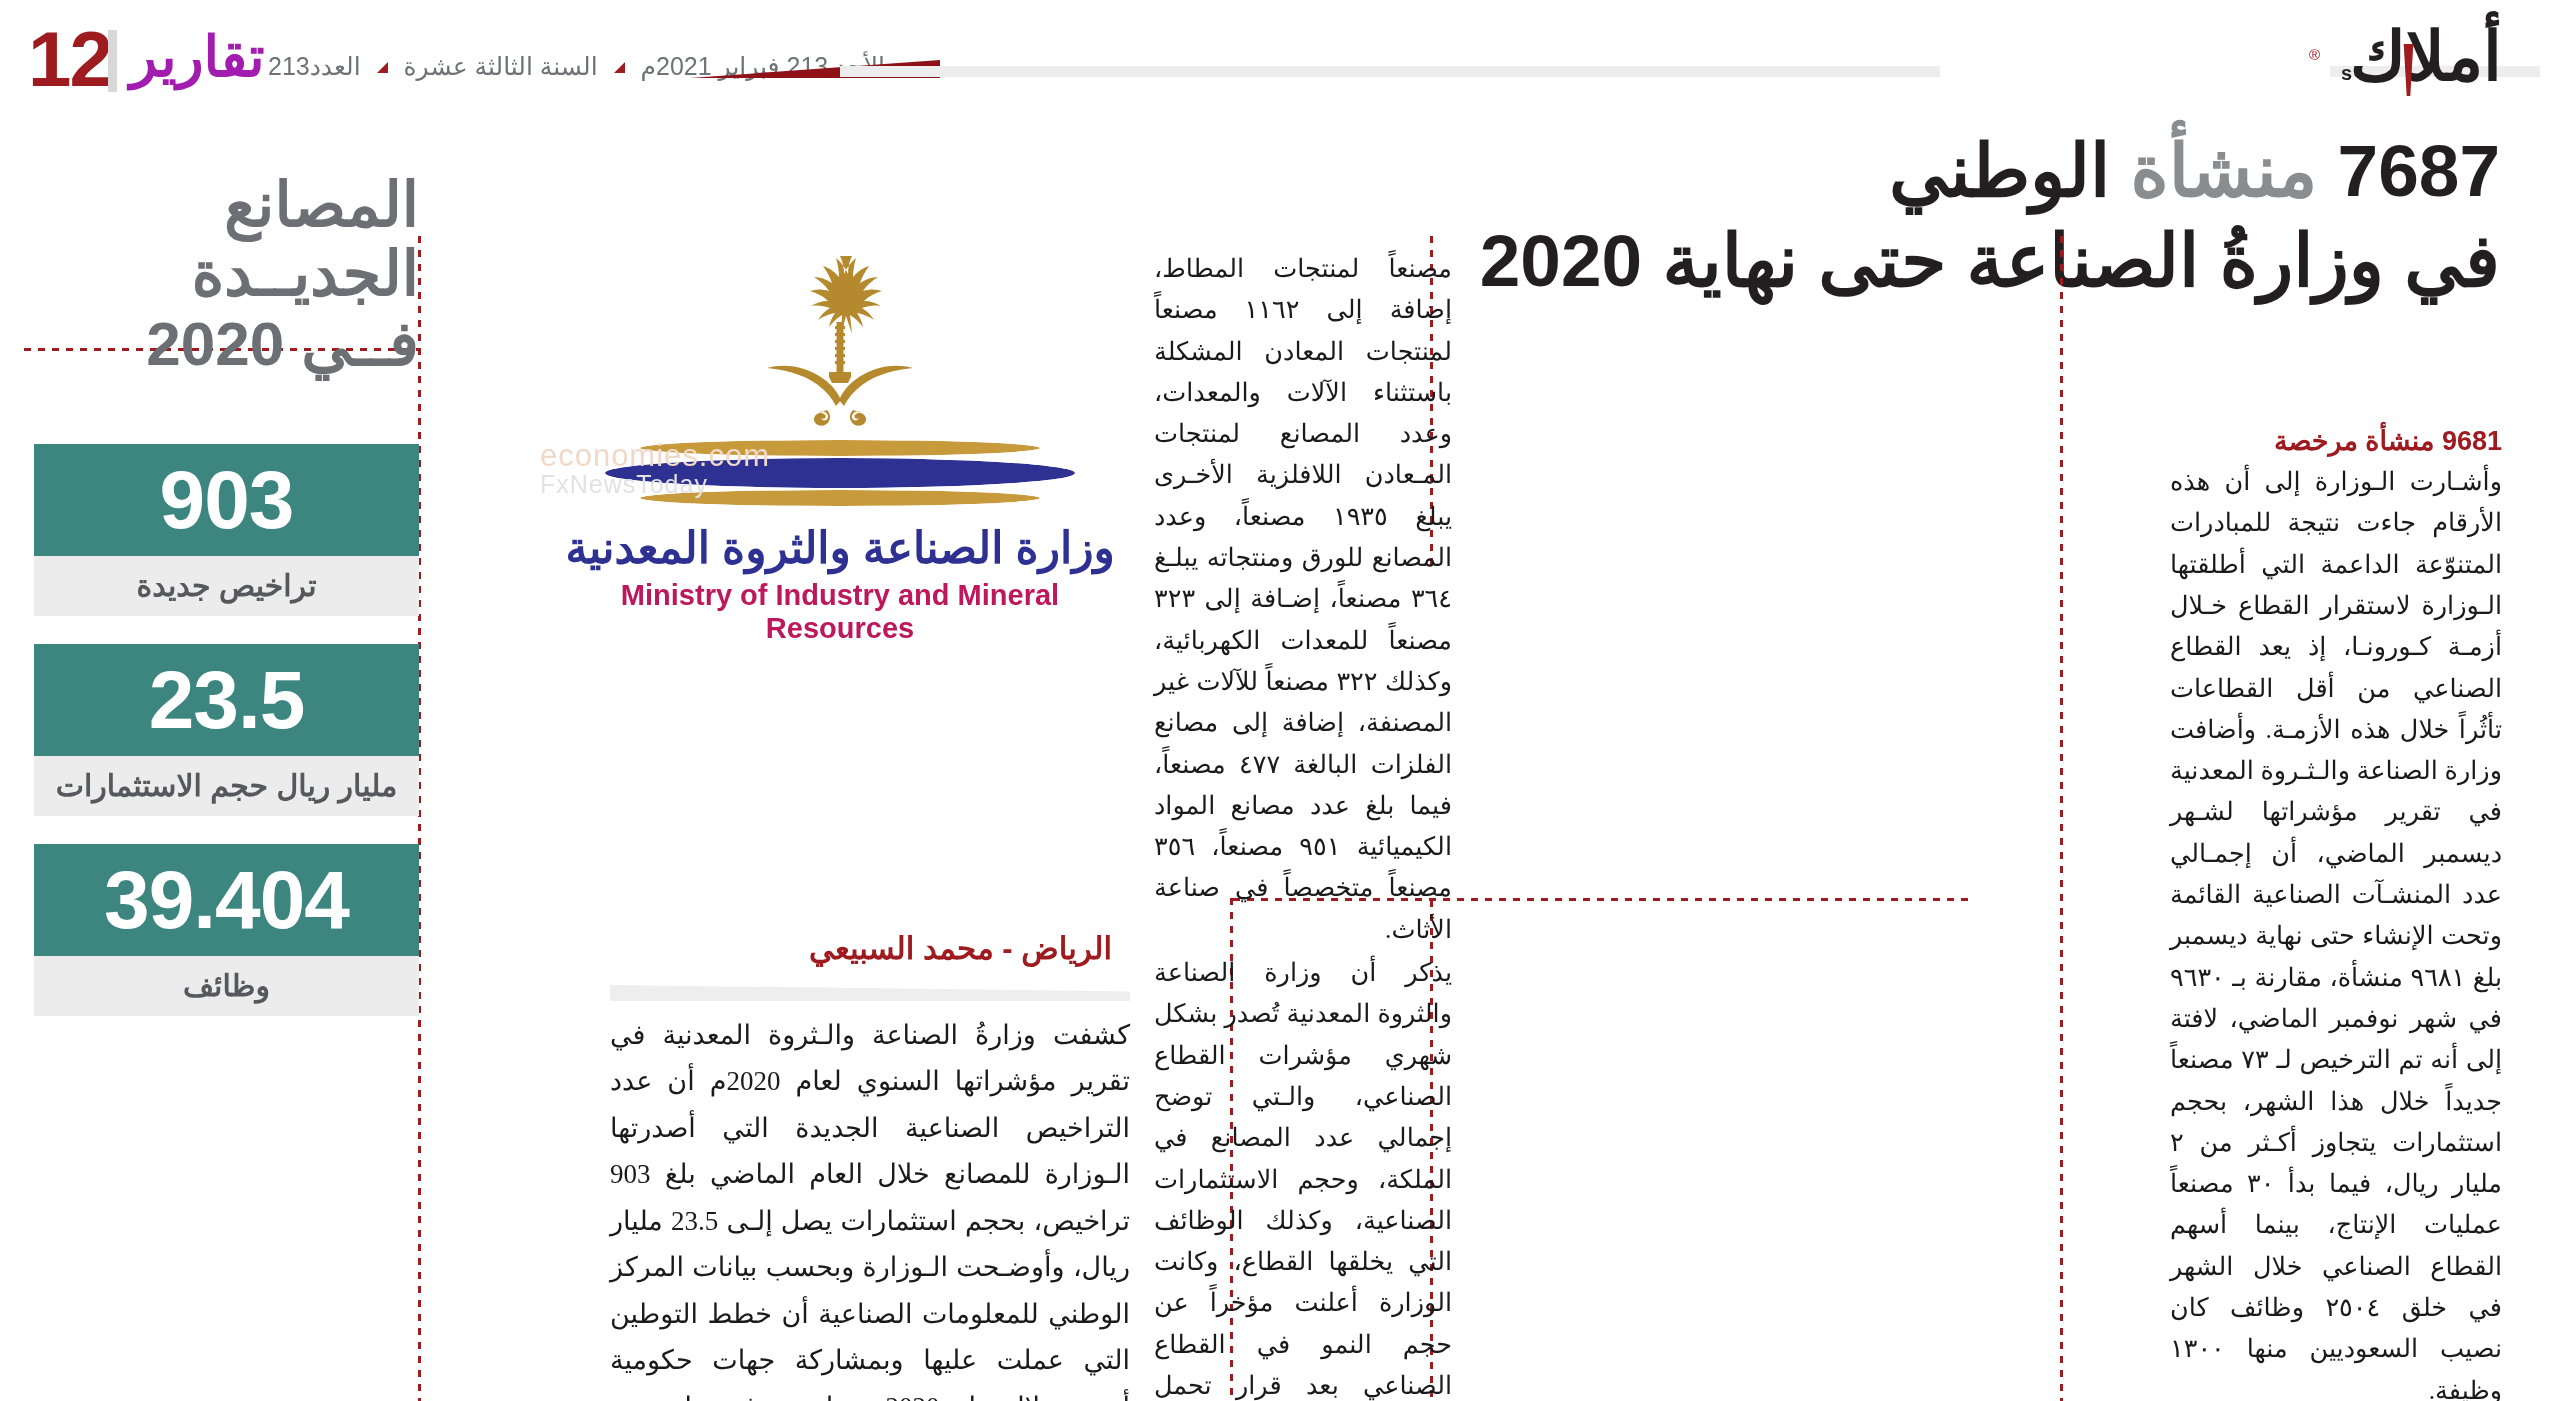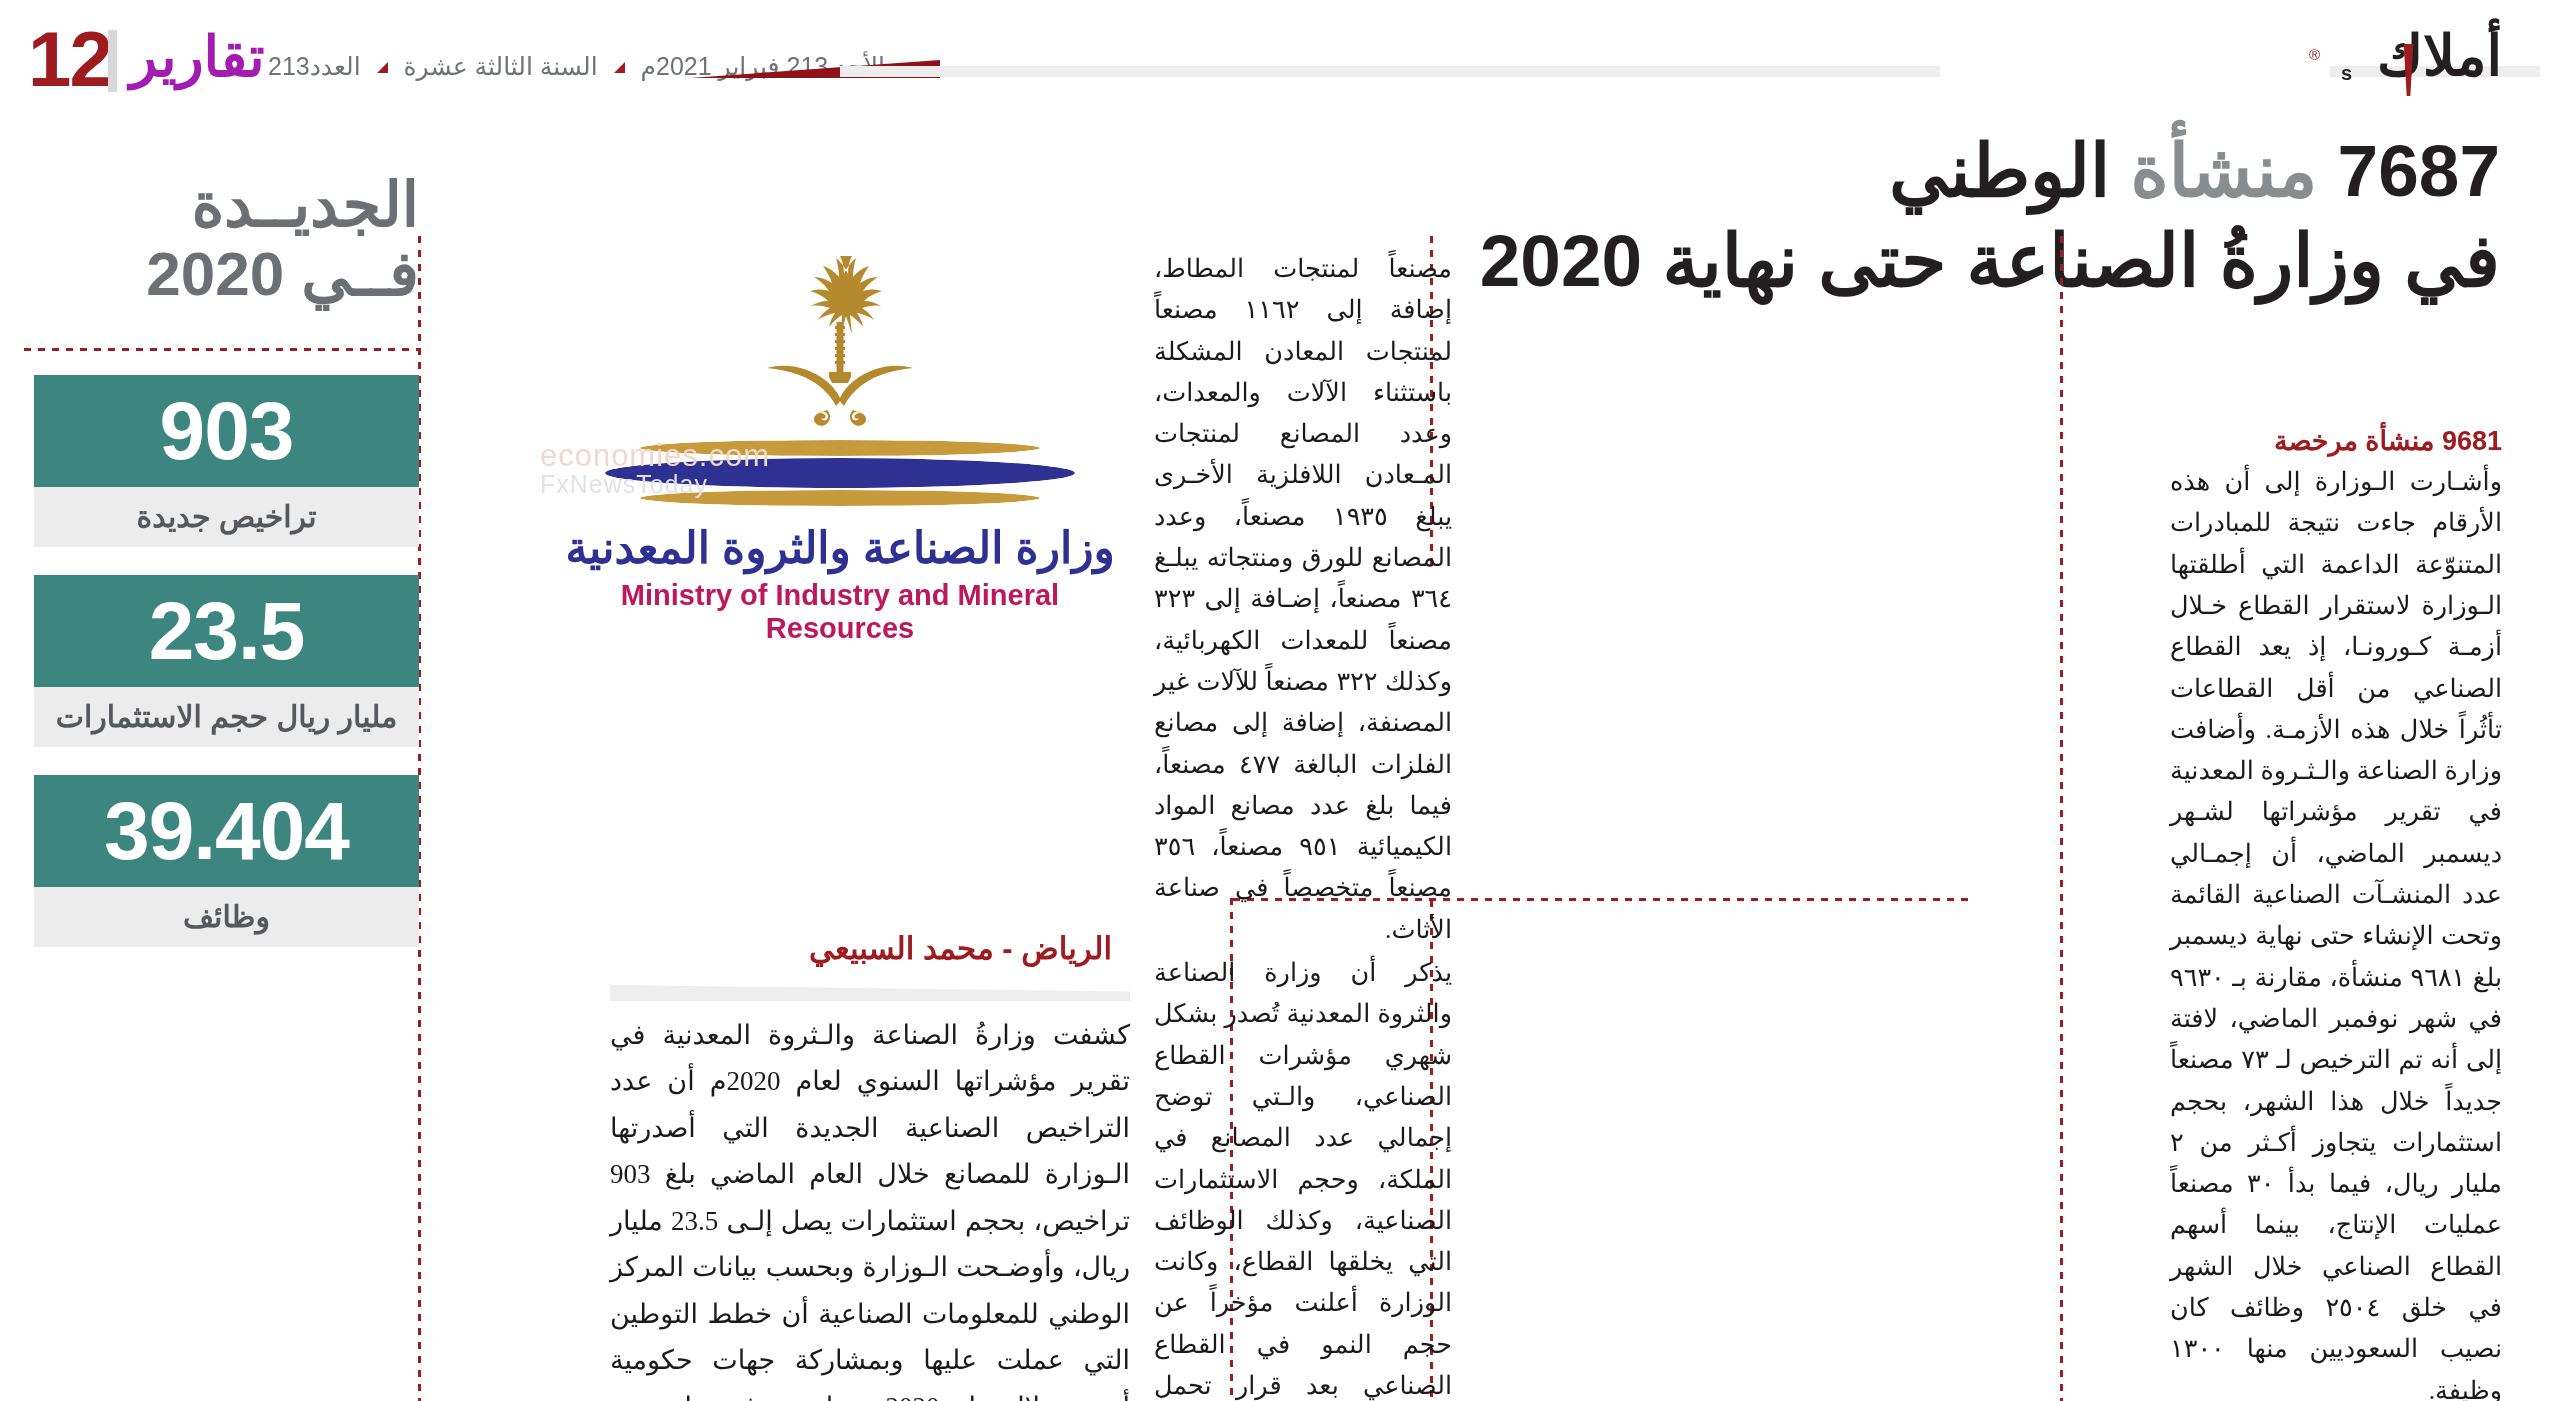--- a/index.html
+++ b/index.html
@@ -57,21 +57,21 @@
     position:absolute; left:2330px; top:66px;
     width:210px; height:11px; background:#ededed;
   }
   
   .brand {
     position:absolute; right:58px; top:22px;
     width:230px; height:76px;
   }
   .brand-text {
     position:absolute; right:0; top:-4px;
-    font-size:56px; font-weight:bold; color:#231f20;
+    font-size:68px; font-weight:bold; color:#231f20;
     direction:rtl; letter-spacing:2px;
     line-height:76px;
   }
   .brand-accent {
     position:absolute; right:86px; top:22px;
     width:15px; height:52px; background:#9e1b20;
     clip-path:polygon(18% 0%, 82% 0%, 62% 100%, 38% 100%);
   }
   .brand-reg {
     position:absolute; right:182px; top:24px;
@@ -260,20 +260,21 @@
 <div class="vdots" style="left:418px; top:236px; height:1165px;"></div>
 <div class="vdots" style="left:1430px; top:236px; height:330px;"></div>
 <div class="vdots" style="left:1430px; top:900px; height:501px;"></div>
 <div class="vdots" style="left:2060px; top:236px; height:1165px;"></div>
 <div class="hdots" style="left:24px; top:348px; width:396px;"></div>
 <div class="hdots" style="left:1233px; top:898px; width:735px;"></div>
 <div class="vdots" style="left:1230px; top:898px; height:503px;"></div>
 
 <div class="sidebar">
   <div class="sidebar-title">
+    <span class="ln">المصانع</span>
     <span class="ln">الجديــدة</span>
     <span class="ln">فــي  2020</span>
   </div>
 
   <div style="height:66px;"></div>
 
   <div class="stat-card">
     <div class="stat-value">903</div>
     <div class="stat-label">تراخيص جديدة</div>
   </div>

